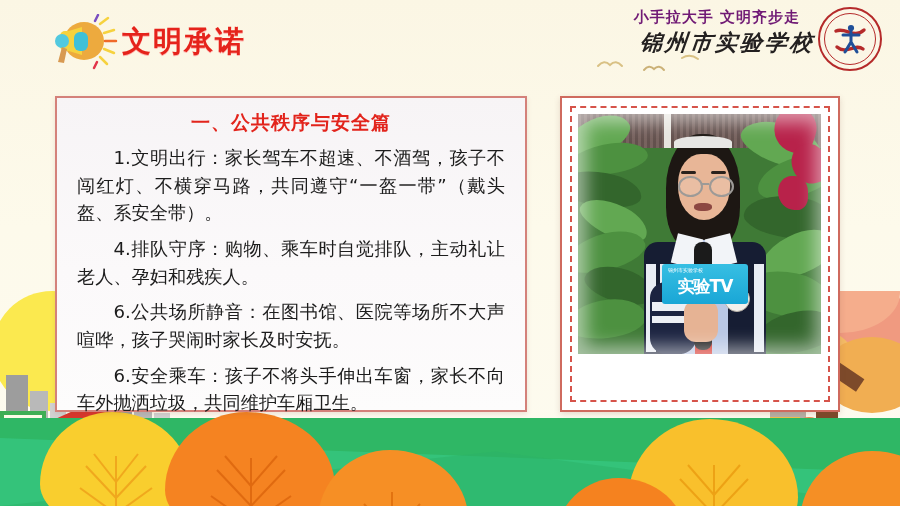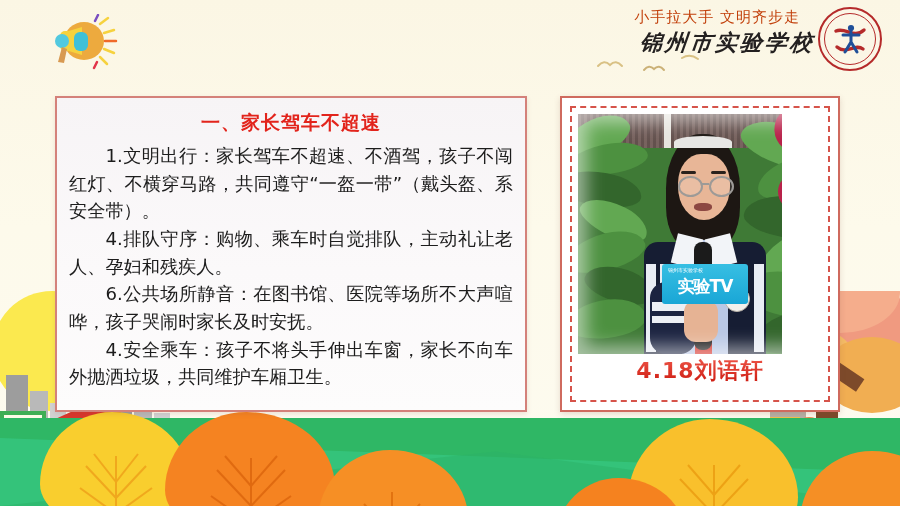--- a/index.html
+++ b/index.html
@@ -68,21 +68,21 @@
   .megaphone{position:absolute;left:48px;top:14px;width:72px;height:56px;}
   .title-main{
     position:absolute;left:122px;top:22px;
     font-size:29px;font-weight:bold;color:#e5231b;letter-spacing:2px;
     font-family:"DejaVu Sans","Liberation Sans",sans-serif;
     text-shadow:0 1px 0 #ffb4ae;
     white-space:nowrap;
   }
   .slogan{
     position:absolute;right:100px;top:8px;
-    font-size:15px;font-weight:normal;color:#c2410c;letter-spacing:1px;white-space:nowrap;
+    font-size:15px;font-weight:bold;color:#701a75;letter-spacing:1px;white-space:nowrap;
     font-family:"DejaVu Sans","Liberation Sans",sans-serif;
   }
   .schoolname{
     position:absolute;right:85px;top:28px;
     font-size:22px;color:#232020;white-space:nowrap;letter-spacing:3px;
     font-family:"DejaVu Serif","Liberation Serif",serif;
     font-style:italic;font-weight:bold;
     transform:skewX(-6deg);
   }
   .school-logo{
@@ -107,34 +107,34 @@
     letter-spacing:1px;margin-top:12px;
     font-family:"DejaVu Sans","Liberation Sans",sans-serif;
   }
   .body-text{
     margin:6px 12px 0 12px;
     font-size:18.2px;line-height:1.52;color:#1d1d1d;
     font-family:"DejaVu Sans","Liberation Sans",sans-serif;
     text-align:justify;
     letter-spacing:0px;
   }
-  .body-text p{margin:0;text-indent:2em;}
+  .body-text p{margin:8px;text-indent:2em;}
 
   
   .photo-card{
     position:absolute;left:560px;top:96px;width:280px;height:316px;
     background:#fff;border:2px solid #cf6a5e;box-sizing:border-box;
     box-shadow:0 2px 6px rgba(120,70,60,.18);
   }
   .photo-inner{
     position:absolute;left:8px;top:8px;right:8px;bottom:8px;
     border:2px dashed #d6534a;
   }
   .photo-img{
-    position:absolute;left:6px;top:6px;width:204px;height:240px;
+    position:absolute;left:6px;top:6px;width:243px;height:240px;
     overflow:hidden;background:#d946ef;
   }
   .caption{
     position:absolute;left:0;right:0;bottom:14px;text-align:center;
     font-size:22px;font-weight:bold;letter-spacing:1px;
     color:#e02a1f;
     font-family:"DejaVu Sans","Liberation Sans",sans-serif;
     background:linear-gradient(180deg,#f0594b 0%,#c9140a 100%);
     -webkit-background-clip:text;background-clip:text;
     -webkit-text-fill-color:transparent;
@@ -306,20 +306,21 @@
         <path d="M52 10 L60 4" stroke="#f6d23e"></path>
         <path d="M56 19 L66 16" stroke="#f6d23e"></path>
         <path d="M57 27 L68 27" stroke="#f06a2a"></path>
         <path d="M56 35 L66 39" stroke="#f6d23e"></path>
         <path d="M52 43 L59 50" stroke="#f6d23e"></path>
         <path d="M47 7 L50 1" stroke="#7a4fc0"></path>
         <path d="M49 48 L46 54" stroke="#e2344a"></path>
       </g>
     </svg>
   </div>
+  <div class="title-main">文明承诺</div>
 
   <div class="slogan">小手拉大手 文明齐步走</div>
   <div class="schoolname">锦州市实验学校</div>
 
   <div class="school-logo">
     <div class="logo-ring"></div>
     <svg class="logo-figure" width="40" height="40" viewBox="0 0 40 40">
       <path d="M6 12 C16 8, 24 20, 34 11" stroke="#b52a2a" stroke-width="3.4" fill="none" stroke-linecap="round"></path>
       <path d="M7 28 C16 36, 25 24, 33 30" stroke="#b52a2a" stroke-width="3.4" fill="none" stroke-linecap="round"></path>
       <circle cx="21" cy="9" r="3.1" fill="#1f4f99"></circle>
@@ -327,26 +328,26 @@
     </svg>
   </div>
 
   <svg class="birds" viewBox="0 0 130 24">
     <path d="M8 14 q6 -7 12 -1 q6 -6 12 1" stroke="#d9c184" stroke-width="2" fill="none" stroke-linecap="round"></path>
     <path d="M54 18 q5 -6 10 -1 q5 -5 10 1" stroke="#cbb177" stroke-width="2" fill="none" stroke-linecap="round"></path>
     <path d="M92 6 q8 -5 16 1" stroke="#d9c184" stroke-width="2" fill="none" stroke-linecap="round"></path>
   </svg>
 
   <div class="text-card">
-    <div class="sec-title">一、家长驾车不超速</div>
+    <div class="sec-title">一、公共秩序与安全篇</div>
     <div class="body-text">
       <p>1.文明出行：家长驾车不超速、不酒驾，孩子不闯红灯、不横穿马路，共同遵守“一盔一带”（戴头盔、系安全带）。</p>
       <p>4.排队守序：购物、乘车时自觉排队，主动礼让老人、孕妇和残疾人。</p>
       <p>6.公共场所静音：在图书馆、医院等场所不大声喧哗，孩子哭闹时家长及时安抚。</p>
-      <p>4.安全乘车：孩子不将头手伸出车窗，家长不向车外抛洒垃圾，共同维护车厢卫生。</p>
+      <p>6.安全乘车：孩子不将头手伸出车窗，家长不向车外抛洒垃圾，共同维护车厢卫生。</p>
     </div>
   </div>
 
   <div class="photo-card">
     <div class="photo-inner">
       <div class="photo-img">
         <div class="ph-bgwall"></div>
         <div class="ph-wallgrain"></div>
         <div class="ph-pole"></div>
         <div class="ph-leaves"></div>
@@ -394,17 +395,16 @@
         <div class="badge"></div>
         <div class="mic"></div>
         <div class="hand"></div>
 
         <div class="micflag">
           <div class="micflag-top">锦州市实验学校</div>
           <div class="micflag-main">实验TV</div>
         </div>
         <div class="vignette"></div>
       </div>
-      <div class="caption">4.18刘语轩</div>
     </div>
   </div>
 
 </div>
 
 </body></html>

